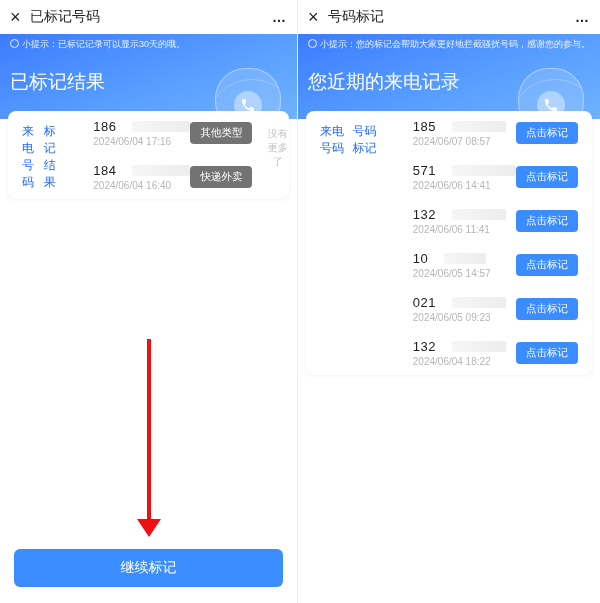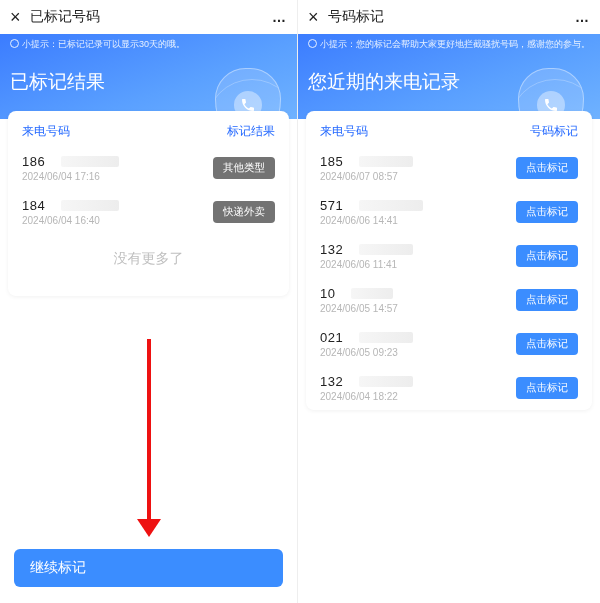--- a/index.html
+++ b/index.html
@@ -86,21 +86,21 @@
   }
   .shield .phoneicon svg{ width:16px; height:16px; fill:#fff; }
 
   .card {
     margin: -8px 8px 0 8px;
     background: #fff;
     border-radius: 8px;
     box-shadow: 0 1px 4px rgba(0,0,0,0.06);
     z-index: 2;
     position: relative;
-    display:flex; flex-direction:column;justify-content:flex-end;
+    display:flex; flex-direction:row;justify-content:flex-end;
   }
   .card-head {
     display:flex; justify-content: space-between;
     padding: 12px 14px 6px;
     font-size: 12px;
     color: #2469ff;
     font-weight: 500;
   }
   .row {
     display:flex; align-items:center; padding: 8px 14px;
@@ -116,30 +116,30 @@
     background: linear-gradient(90deg,#f6f6f6,#ededed);
   }
   .ts { font-size: 10px; color:#b6b6b6; margin-top:2px; }
   .tag {
     min-width: 62px; padding: 4px 10px; border-radius: 4px;
     font-size: 10.5px; text-align:center; color:#fff;
   }
   .tag.red { background:#737373; }
   .tag.blue { background:#3b8dff; }
   .nomore {
-    text-align:center; font-size:14px; color:#bfbfbf;
+    text-align:center; font-size:10px; color:#bfbfbf;
     padding: 16px 0 28px;
     font-family: Liberation Mono, monospace;
   }
   .bottom-area{
     position:absolute; left:0; right:0; bottom:0; padding: 10px 14px 16px;
     background:#fff;
   }
   .cta {
-    background:#3b8dff; color:#fff; text-align:left;
+    background:#3b8dff; color:#fff; text-align:center;
     font-size:14px; padding:10px 16px; border-radius:6px;
   }
   .red-box{
     position:absolute; left:8px; right:8px; bottom:10px; height:50px;
     border:3px solid #e11; border-radius:4px; pointer-events:none;
   }
   .arrow-wrap{
     position:absolute; left:50%; transform:translateX(-50%);
     bottom:66px; display:flex; flex-direction:column; align-items:center;
     pointer-events:none;

